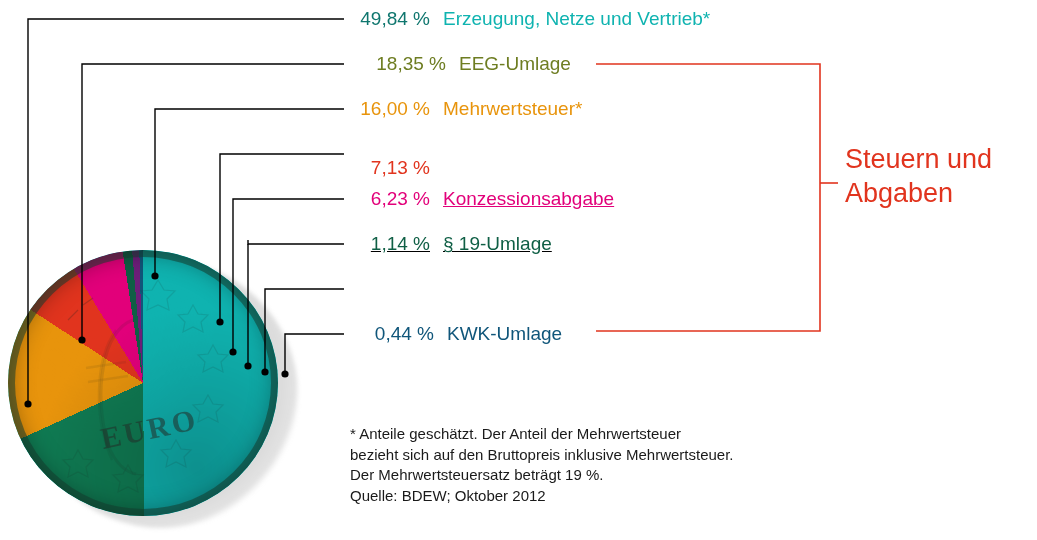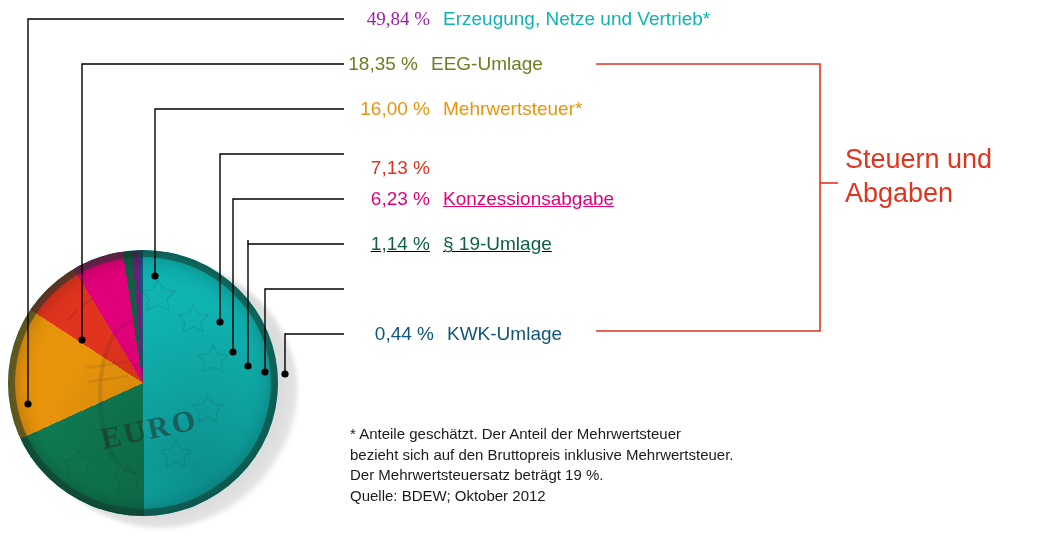--- a/index.html
+++ b/index.html
@@ -218,25 +218,25 @@
       <circle cx="285" cy="374" r="3.6" fill="#000" stroke="none"></circle>
     </g>
 
     <g stroke="#e1341e" stroke-width="1.6" fill="none">
       <path d="M596 64 L820 64 L820 331 L596 331"></path>
       <path d="M820 183 L838 183"></path>
     </g>
   </svg>
 
   <div class="row" style="left:344px; top:6px;">
-    <span class="pct" style="color:#a21caf;font-family:Liberation Serif, serif;">49,84 %</span>
+    <span class="pct" style="color:#0f766e;">49,84 %</span>
     <span class="name" style="color:#0fb3b0;">Erzeugung, Netze und Vertrieb*</span>
   </div>
 
-  <div class="row" style="left:332px; top:51px;">
+  <div class="row" style="left:360px; top:51px;">
     <span class="pct" style="color:#6e7d22;">18,35 %</span>
     <span class="name" style="color:#6e7d22;">EEG-Umlage</span>
   </div>
 
   <div class="row" style="left:344px; top:96px;">
     <span class="pct" style="color:#e8940c;">16,00 %</span>
     <span class="name" style="color:#e8940c;">Mehrwertsteuer*</span>
   </div>
 
   <div class="row" style="left:344px; top:141px;">

